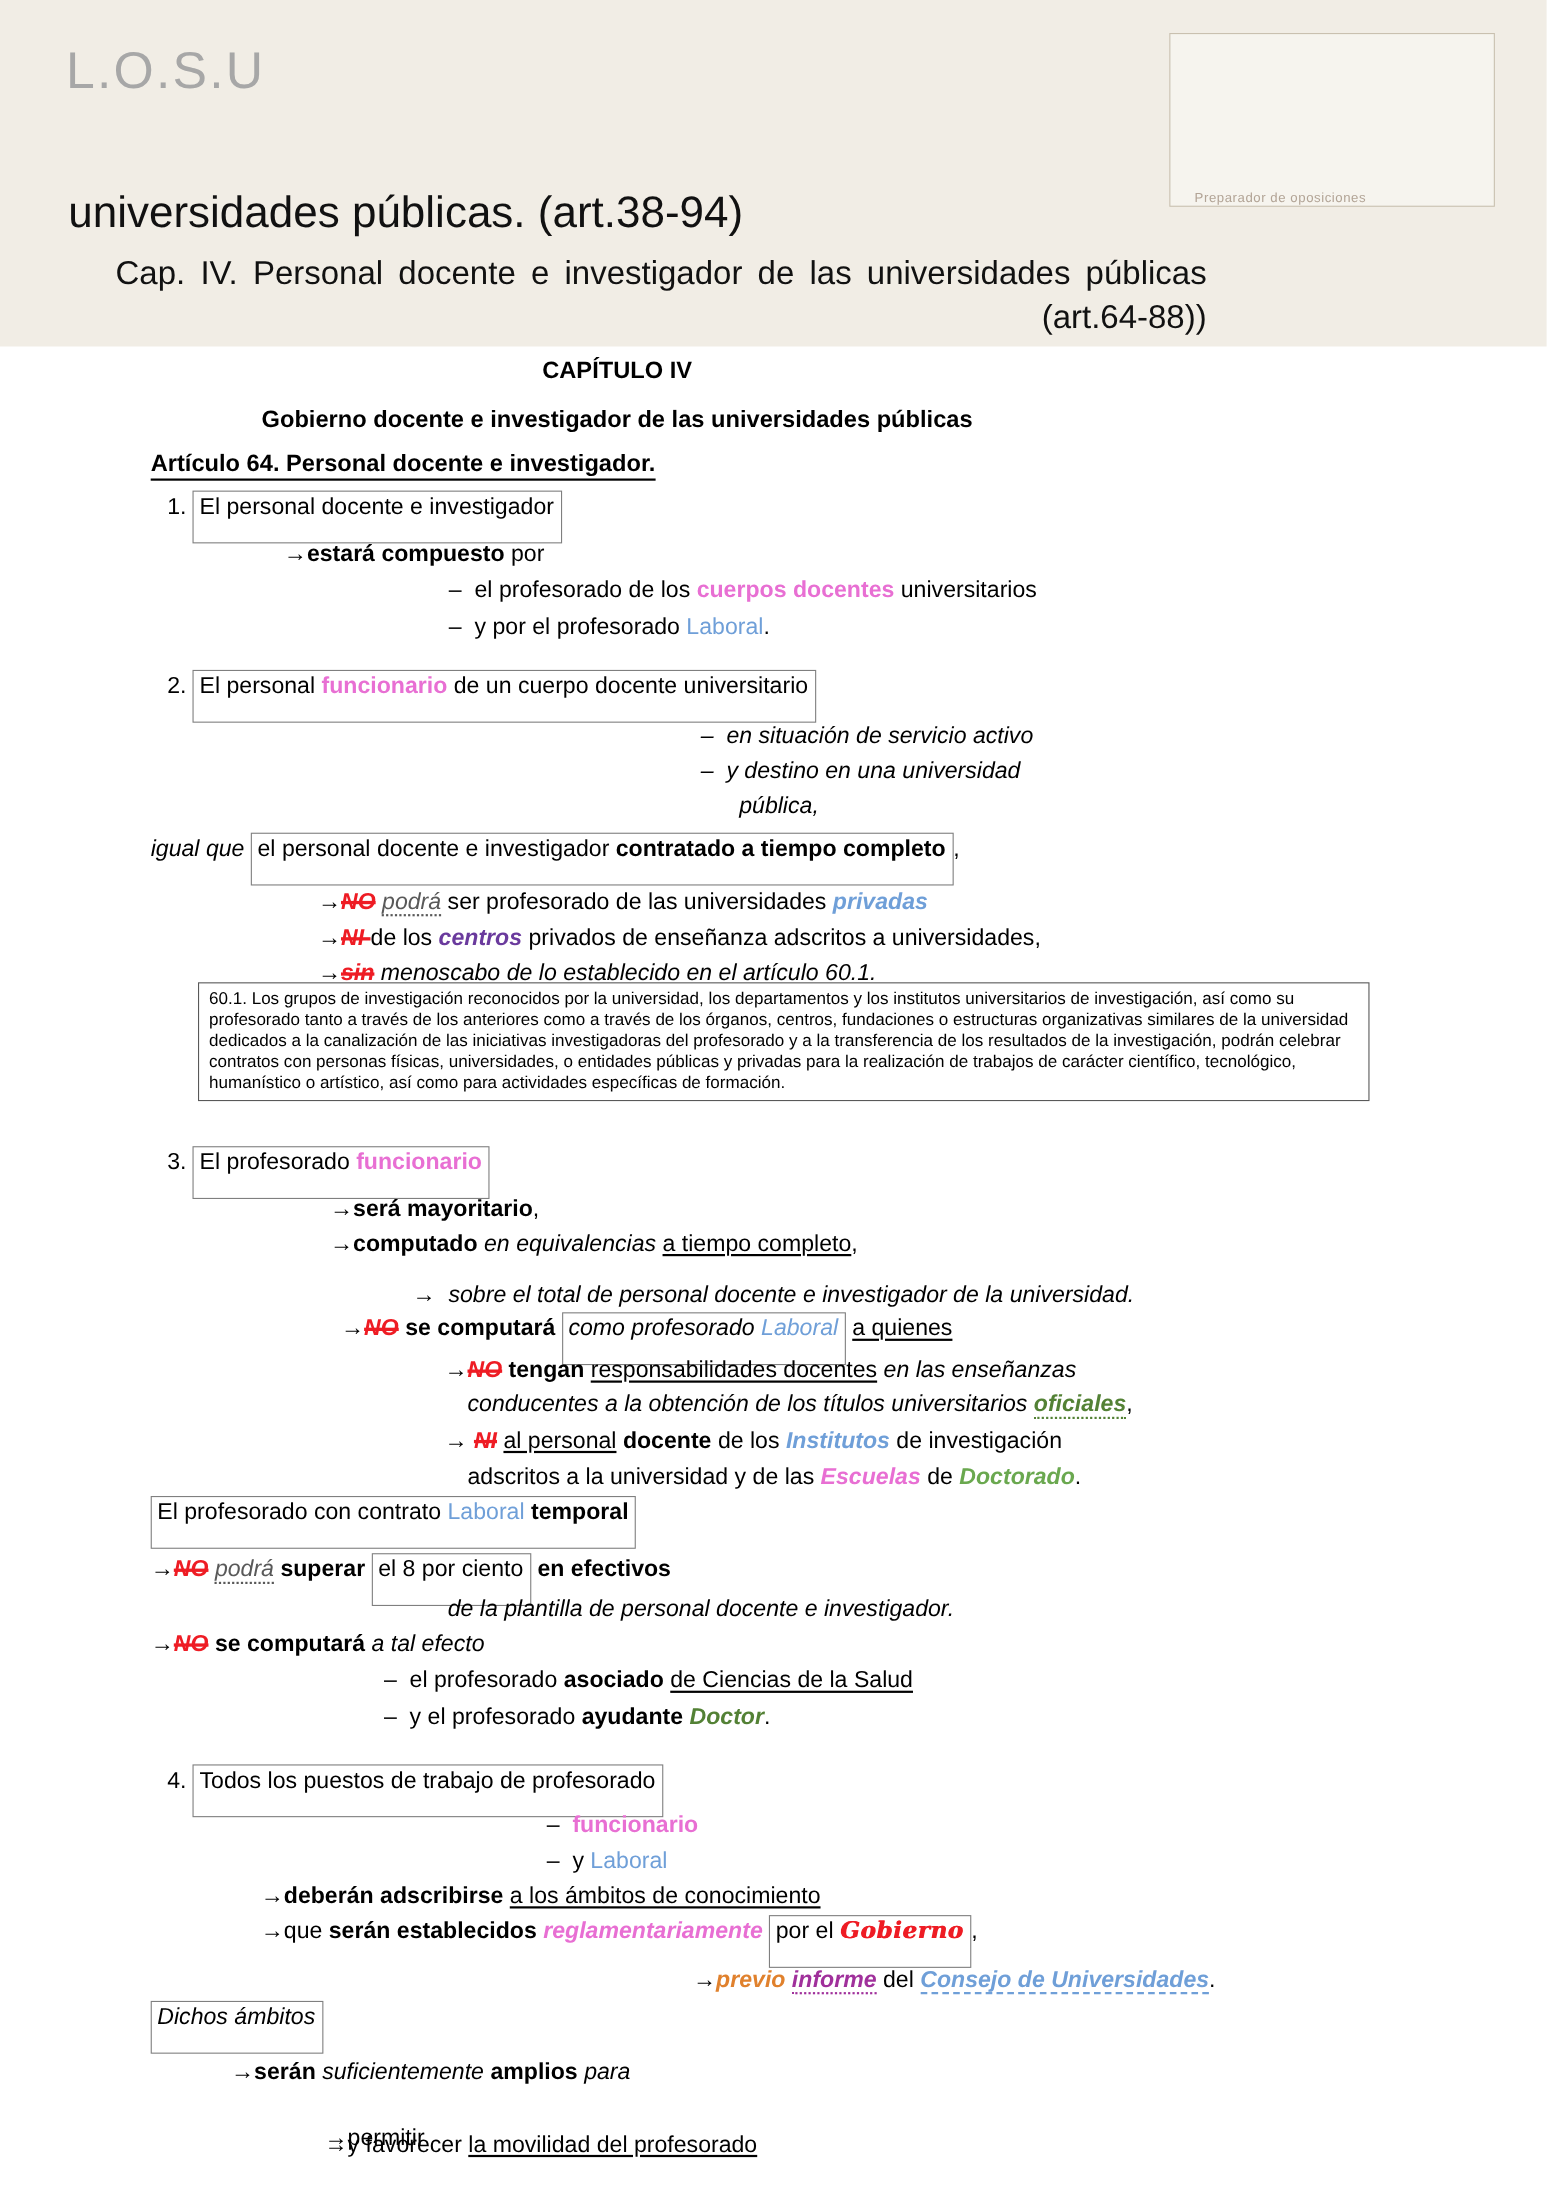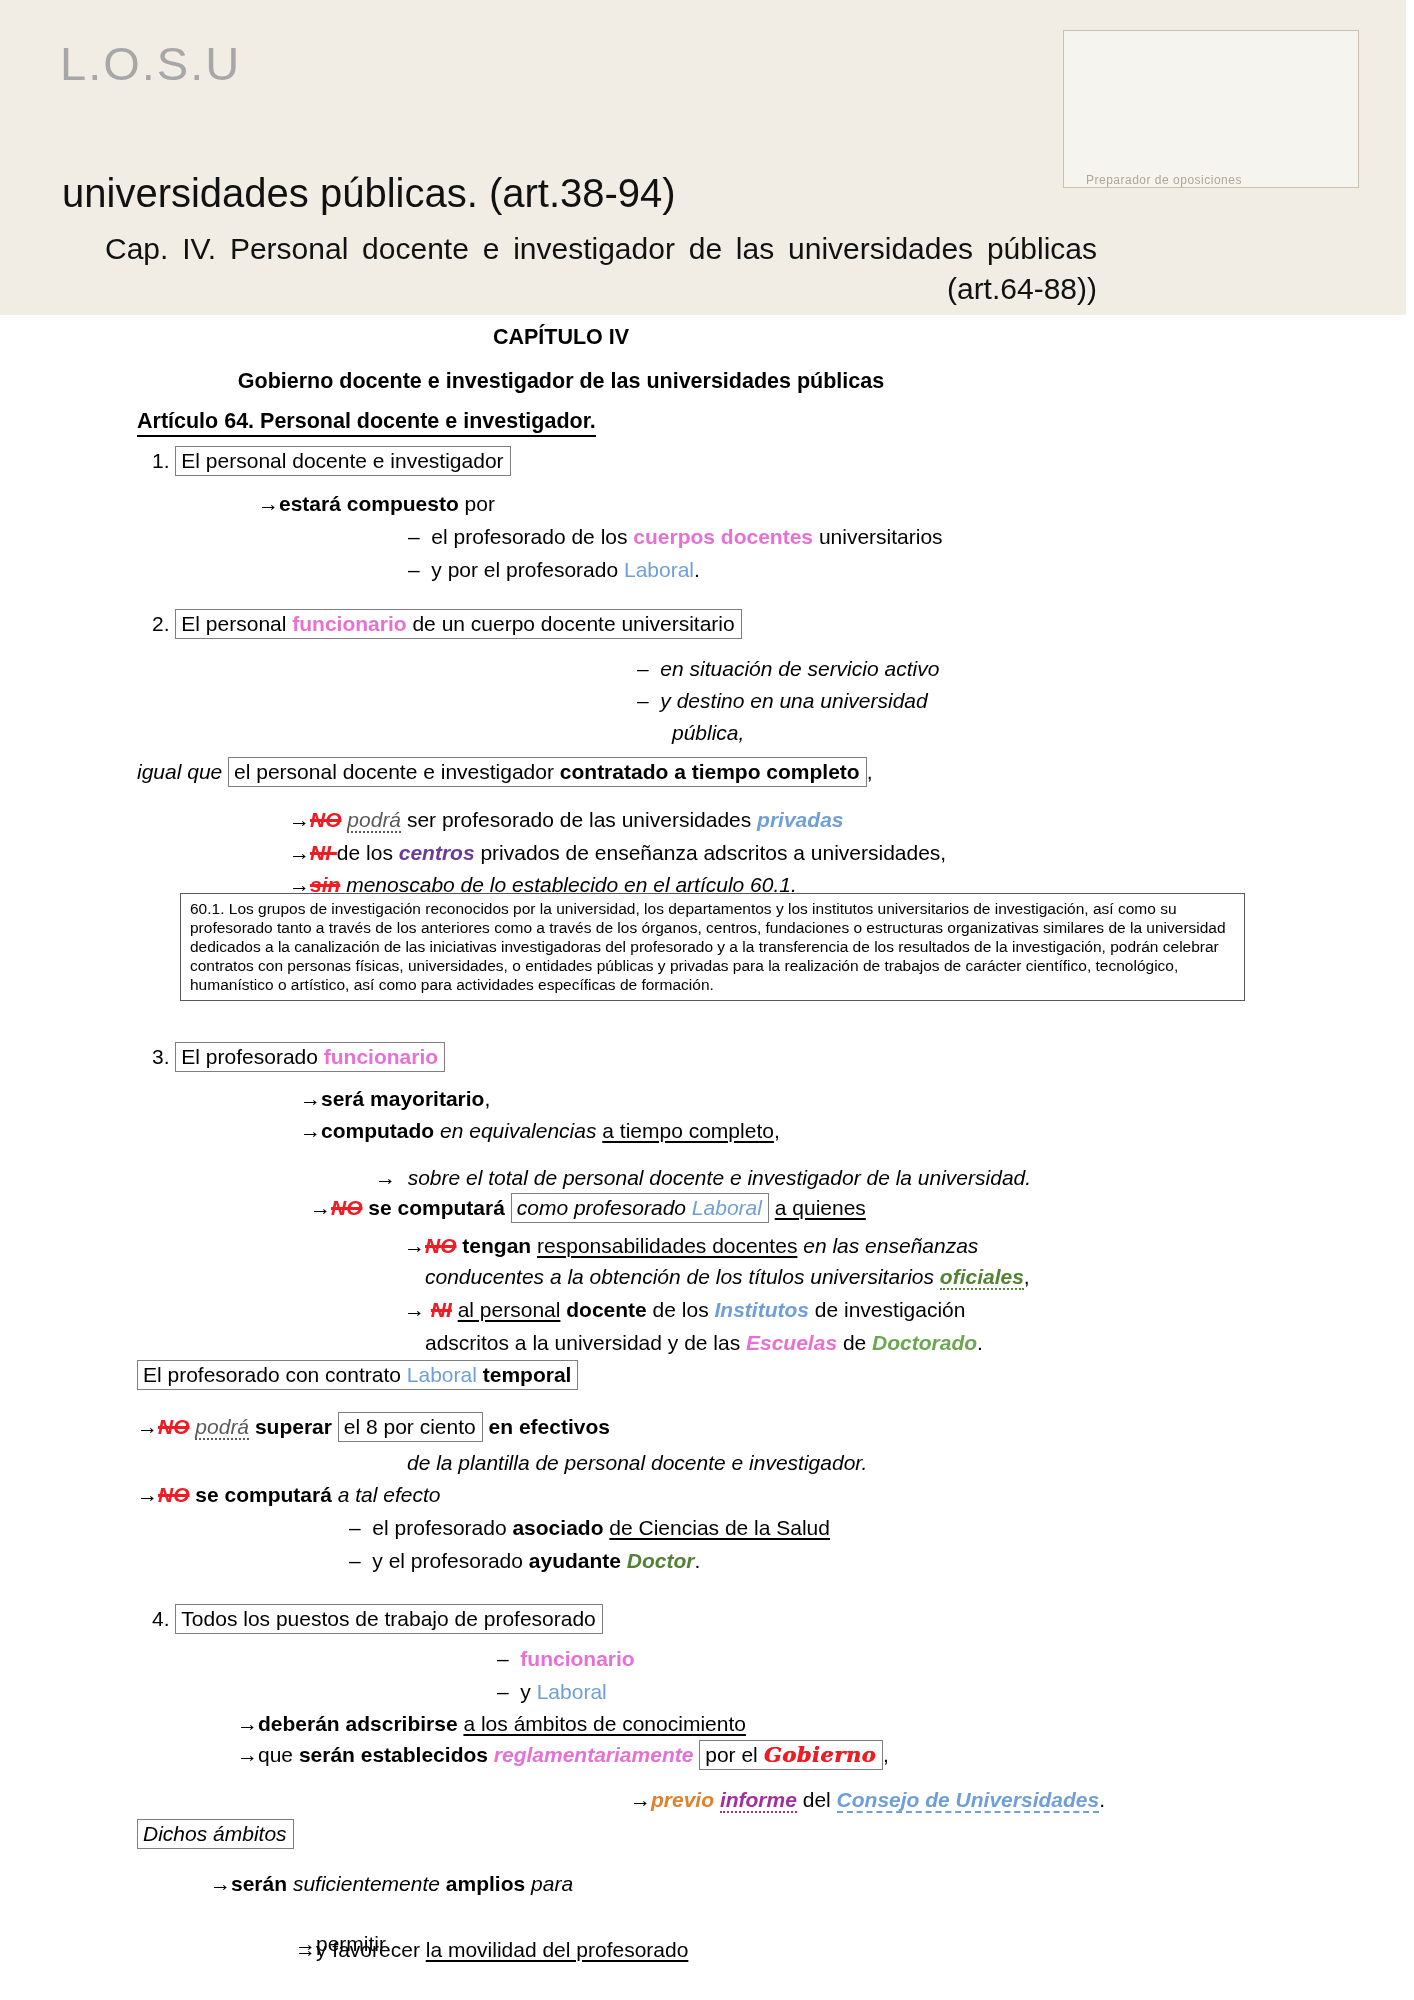--- a/index.html
+++ b/index.html
@@ -26,21 +26,21 @@
 
   
   .h-center{position:absolute;left:0;width:1122px;text-align:center;font-weight:bold;font-size:21.5px;}
   .h-cap{top:325px;}
   .h-sub{top:369px;}
   .h-art{position:absolute;left:137px;top:409px;font-weight:bold;font-size:21.5px;
          border-bottom:2.5px solid #000;padding-bottom:1px;}
 
   
   .line{position:absolute;white-space:pre;font-size:21px;line-height:27px;}
-  .boxed{border:1.5px solid #7f7f7f;padding:2px 6px 3px 5px;}
+  .boxed{border:1.5px solid #7f7f7f;padding:2px 6px 21px 5px;}
   .note{white-space:normal;border:1.5px solid #595959;box-sizing:border-box;
         padding:5px 9px 6px 9px;font-size:15.5px;line-height:19px;}
 
   .b{font-weight:bold;}
   .i{font-style:italic;}
   .u{text-decoration:underline;text-decoration-thickness:2px;text-underline-offset:3px;}
   .du{border-bottom:2px dotted currentColor;}
   .ddu{border-bottom:2px dashed currentColor;}
   .strike{color:var(--red);font-weight:bold;font-style:italic;
           text-decoration:line-through;text-decoration-thickness:2.5px;}

